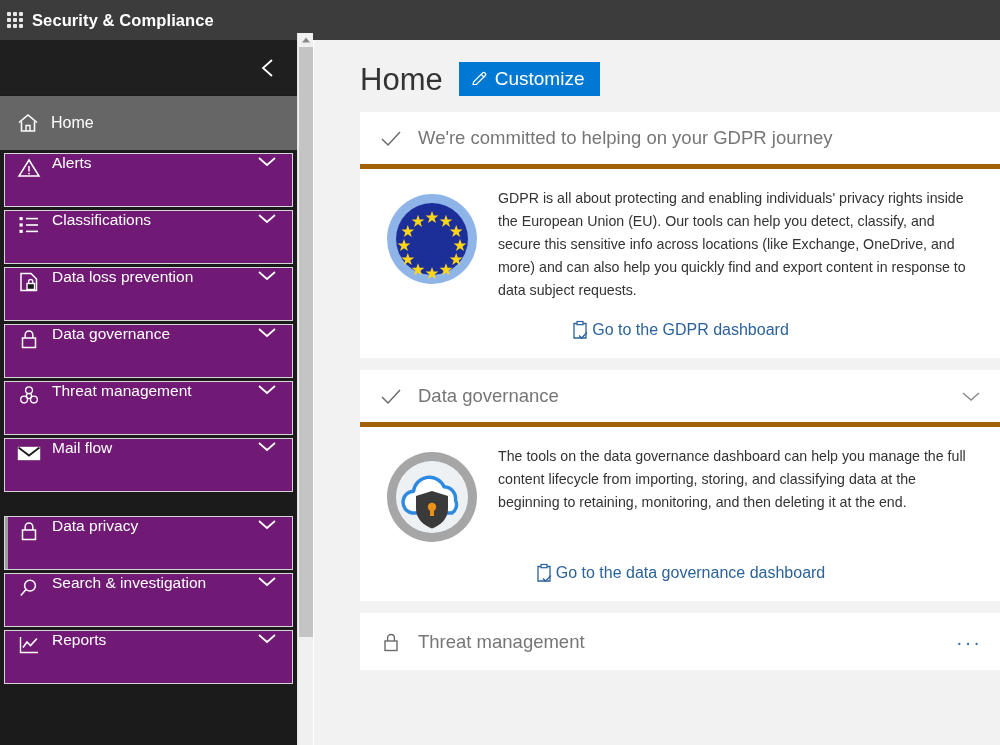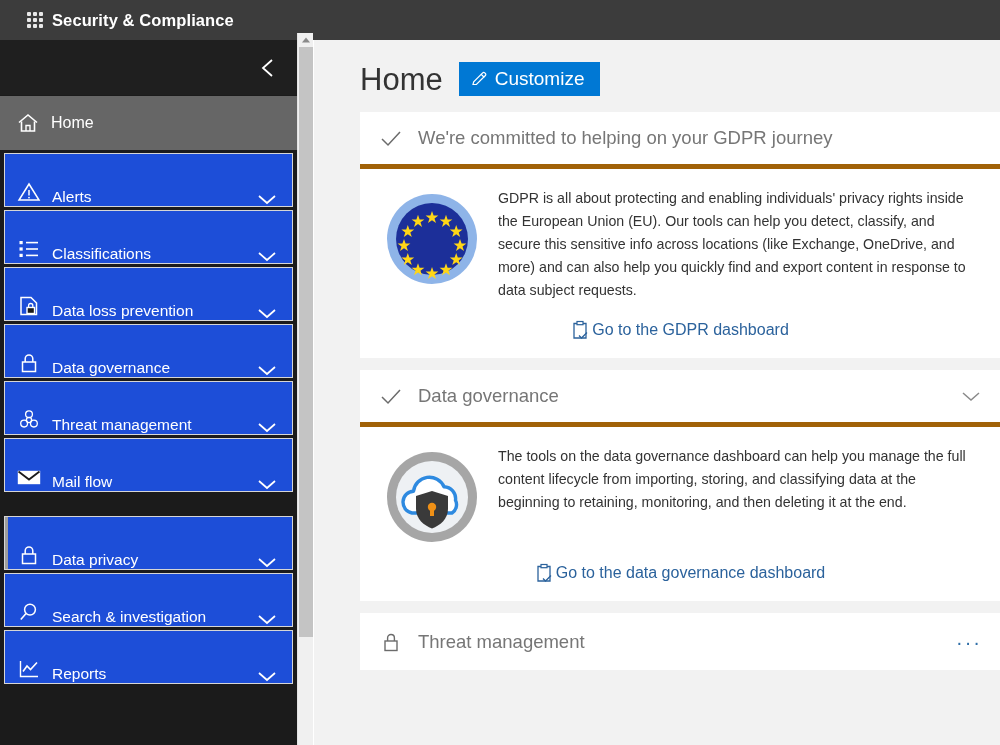--- a/index.html
+++ b/index.html
@@ -10,21 +10,21 @@
     background: #ffffff;
   }
   #app { position: relative; width: 1000px; height: 745px; }
 
   
   .suite-bar {
     position: absolute; left: 0; top: 0;
     width: 1000px; height: 40px;
     background: #3c3c3c;
     display: flex; align-items: center;
-    padding-left: 24px;
+    padding-left: 4px;
   }
   .waffle {
     width: 22px; height: 22px;
     display: grid;
     grid-template-columns: repeat(3, 4px);
     grid-template-rows: repeat(3, 4px);
     gap: 2px;
     justify-content: center; align-content: center;
     margin-right: 6px; cursor: pointer;
   }
@@ -50,22 +50,22 @@
   .nav-home {
     height: 55px; background: #666666;
     display: flex; align-items: center;
     padding-left: 14px; cursor: pointer;
     border-top: 1px solid #1b1b1b;
   }
   .nav-item {
     height: 54px;
     margin: 3px 4px 3px 4px;
     border: 1px solid #d6d6d6;
-    background: #1d4ed8;
-    display: flex; align-items: flex-end;
+    background: #701a75;
+    display: flex; align-items: flex-start;
     padding-left: 10px; padding-right: 14px;
     cursor: pointer;
     position: relative;
   }
   .nav-item.sel-left { box-shadow: inset 3px 0 0 #9e9e9e; margin-top: 24px; }
   .nav-ico {
     width: 28px; height: 28px; flex: 0 0 28px;
     display: flex; align-items: center; justify-content: center;
     margin-right: 9px;
   }

